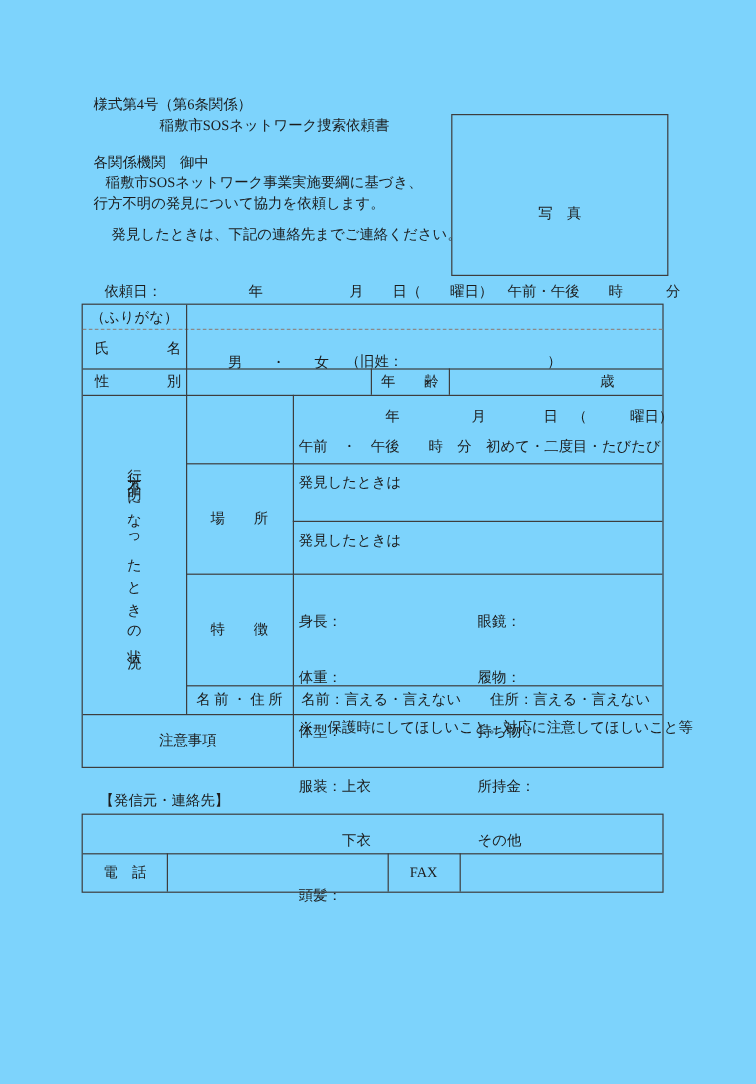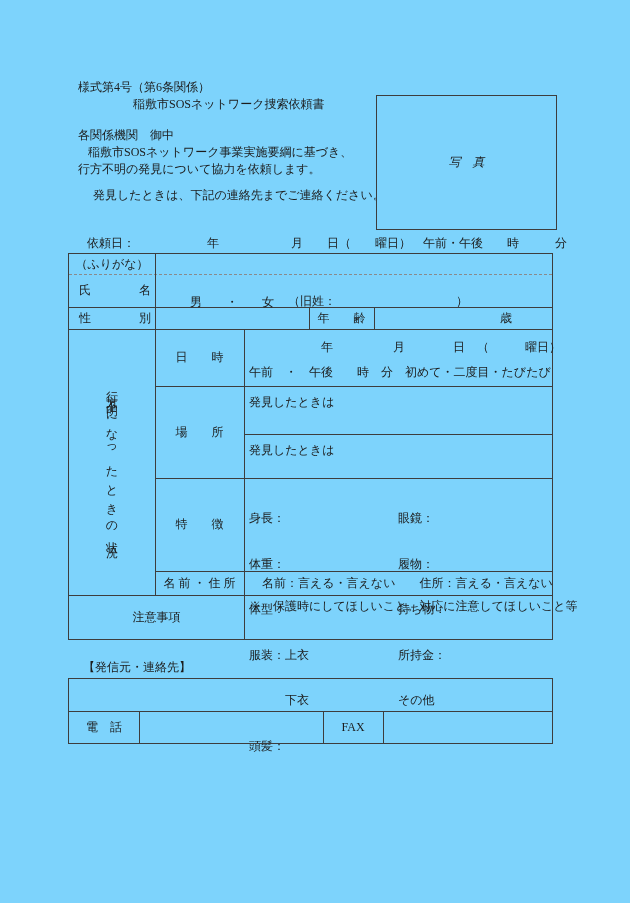--- a/index.html
+++ b/index.html
@@ -29,21 +29,21 @@
 <div class="page">
 
   <div class="t" style="left:78px; top:80px;">様式第4号（第6条関係）</div>
   <div class="t" style="left:133px; top:97px;">稲敷市SOSネットワーク捜索依頼書</div>
   <div class="t" style="left:78px; top:128px;">各関係機関　御中</div>
   <div class="t" style="left:88px; top:145px;">稲敷市SOSネットワーク事業実施要綱に基づき、</div>
   <div class="t" style="left:78px; top:162px;">行方不明の発見について協力を依頼します。</div>
   <div class="t" style="left:93px; top:188px;">発見したときは、下記の連絡先までご連絡ください。</div>
 
   <div class="box" style="left:376px; top:95px; width:181px; height:135px;">
-    <div class="cell" style="left:0; top:0; width:100%; height:100%;font-style:italic;">写　真</div>
+    <div class="cell" style="left:0; top:16px; width:100%; height:100%;">写　真</div>
   </div>
 
   <div class="t" style="left:71px; top:236px;margin-left:16px;">依頼日：　　　　　　年　　　　　　月　　日（　　曜日）　午前・午後　　時　　　分</div>
 
   <div class="box" style="left:68px; top:253px; width:485px; height:387px;">
 
     <div class="hl dashed" style="left:0; top:20px;  width:483px;"></div>
     <div class="hl" style="left:0;    top:53px;  width:483px;"></div>
     <div class="hl" style="left:0;    top:75px;  width:483px;"></div>
     <div class="hl" style="left:86px; top:132px; width:397px;"></div>
@@ -67,21 +67,20 @@
 
     <div class="cell left" style="left:0; top:53px; width:86px; height:22px; padding-left:10px;">性　　　　別</div>
     <div class="cell" style="left:86px; top:37px; width:154px; height:22px;">男　　・　　女</div>
     <div class="cell" style="left:240px; top:53px; width:65px; height:22px;">年　　齢</div>
     <div class="cell right" style="left:305px; top:53px; width:178px; height:22px; padding-right:40px;">歳</div>
 
     <div class="cell" style="left:0; top:75px; width:86px; height:266px;">
       <span class="vert">行方不明になったときの状況</span>
     </div>
 
-    <div class="cell" style="left:86px; top:75px; width:89px; height:57px;">日　　時</div>
     <div class="blank" style="left:175px; top:75px; width:308px; height:57px;"></div>
     <div class="t" style="left:180px; top:86px;">　　　　　　年　　　　　月　　　　日　（　　　曜日）</div>
     <div class="t" style="left:180px; top:111px;">午前　・　午後　　時　分　初めて・二度目・たびたび</div>
 
     <div class="cell" style="left:86px; top:132px; width:89px; height:92px;">場　　所</div>
     <div class="blank" style="left:175px; top:132px; width:308px; height:48px;"></div>
     <div class="t" style="left:180px; top:141px;">発見したときは</div>
     <div class="blank" style="left:175px; top:180px; width:308px; height:44px;"></div>
     <div class="t" style="left:180px; top:189px;">発見したときは</div>
 
@@ -97,21 +96,21 @@
     </div>
     <div class="t lines" style="left:329px; top:227px;">
       <div>眼鏡：</div>
       <div>履物：</div>
       <div>持ち物：</div>
       <div>所持金：</div>
       <div>その他</div>
     </div>
 
     <div class="cell" style="left:86px; top:317px; width:89px; height:24px;">名 前 ・ 住 所</div>
-    <div class="cell left" style="left:175px; top:317px; width:308px; height:24px; padding-left:18px;">名前：言える・言えない　　住所：言える・言えない</div>
+    <div class="cell left" style="left:175px; top:317px; width:308px; height:24px; padding-left:7px;">名前：言える・言えない　　住所：言える・言えない</div>
 
     <div class="cell" style="left:0; top:341px; width:175px; height:44px;">注意事項</div>
     <div class="blank" style="left:175px; top:341px; width:308px; height:44px;"></div>
     <div class="t" style="left:180px; top:345px;">※　保護時にしてほしいこと。対応に注意してほしいこと等</div>
   </div>
 
   <div class="t" style="left:83px; top:660px;">【発信元・連絡先】</div>
 
   <div class="box" style="left:68px; top:678px; width:485px; height:66px;">
     <div class="hl" style="left:0; top:32px; width:483px;"></div>

